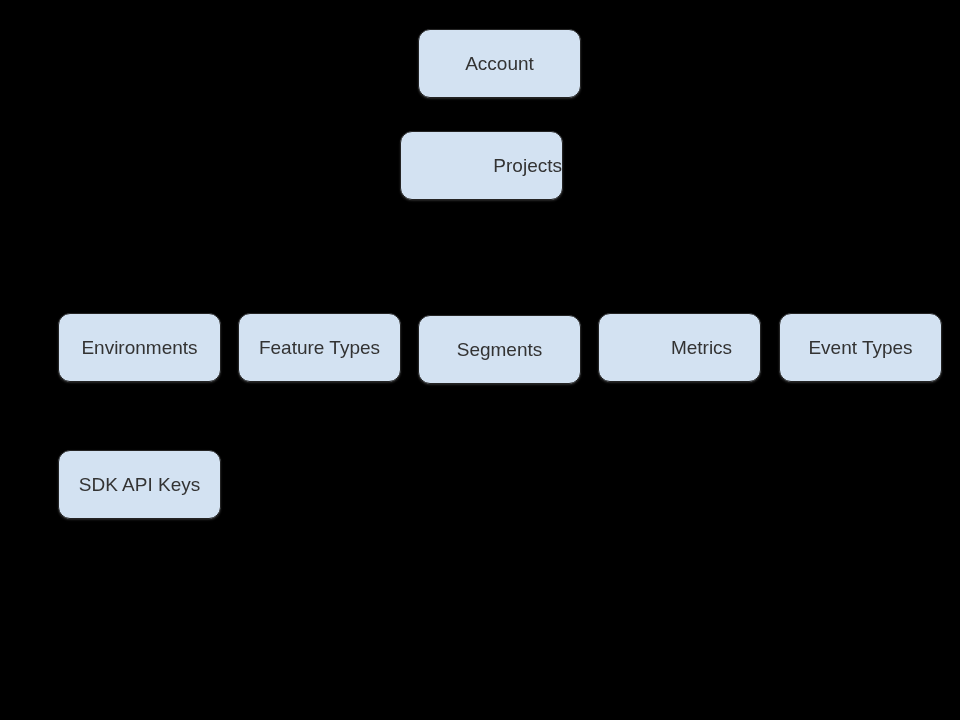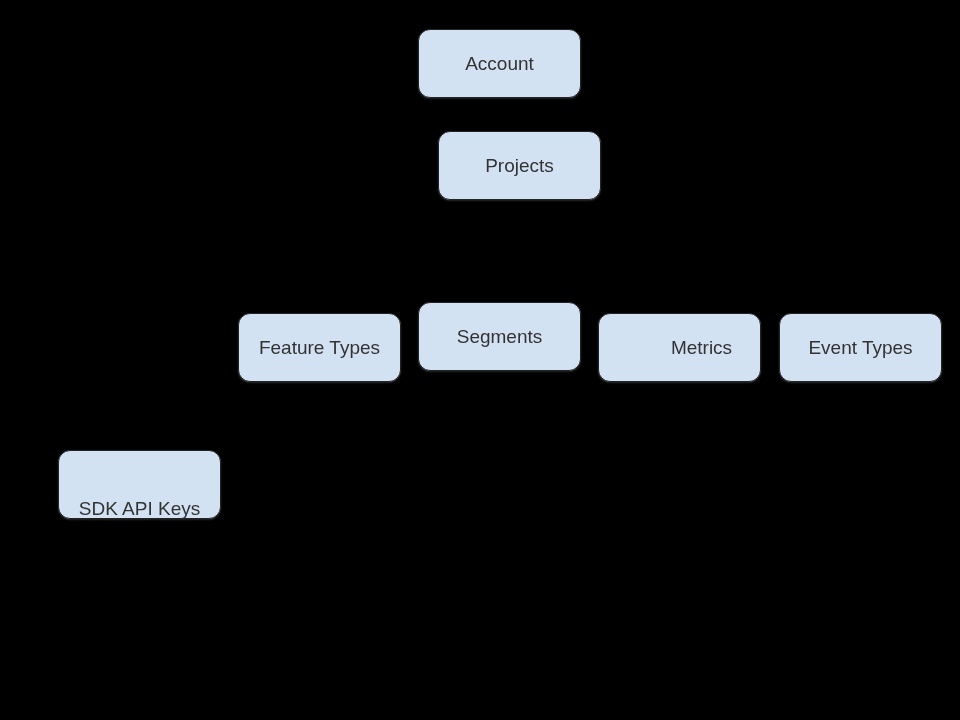--- a/index.html
+++ b/index.html
@@ -31,41 +31,44 @@
     justify-content: center;
     box-shadow: 0 1px 2px rgba(70,70,70,0.55);
   }
   .node-label {
     color: var(--node-text);
     font-size: 19px;
     line-height: 1;
     white-space: nowrap;
   }
   #n-account      { left: 370px; top: 29px;  }
-  #n-projects     { left: 390px; top: 131px; }
+  #n-projects     { left: 352px; top: 131px; justify-content: flex-end; }
   #n-environments { left: 10px;  top: 313px; }
   #n-feature-flags{ left: 190px; top: 313px; }
-  #n-segments     { left: 370px; top: 302px; }
+  #n-segments     { left: 370px; top: 315px; }
   #n-metrics      { left: 550px; top: 313px; padding-left: 44px; }
   #n-event-types  { left: 731px; top: 313px; align-items: center; }
-  #n-sdk-api-keys { left: 10px;  top: 450px; align-items: flex-end; }
+  #n-sdk-api-keys { left: 10px;  top: 450px; }
 </style>
 </head>
 <body>
 
 <div class="canvas">
 
   <div class="node" id="n-account">
     <span class="node-label">Account</span>
   </div>
 
   <div class="node" id="n-projects">
     <span class="node-label">Projects</span>
   </div>
 
+  <div class="node" id="n-environments">
+    <span class="node-label">Environments</span>
+  </div>
 
   <div class="node" id="n-feature-flags">
     <span class="node-label">Feature Types</span>
   </div>
 
   <div class="node" id="n-segments">
     <span class="node-label">Segments</span>
   </div>
 
   <div class="node" id="n-metrics">

